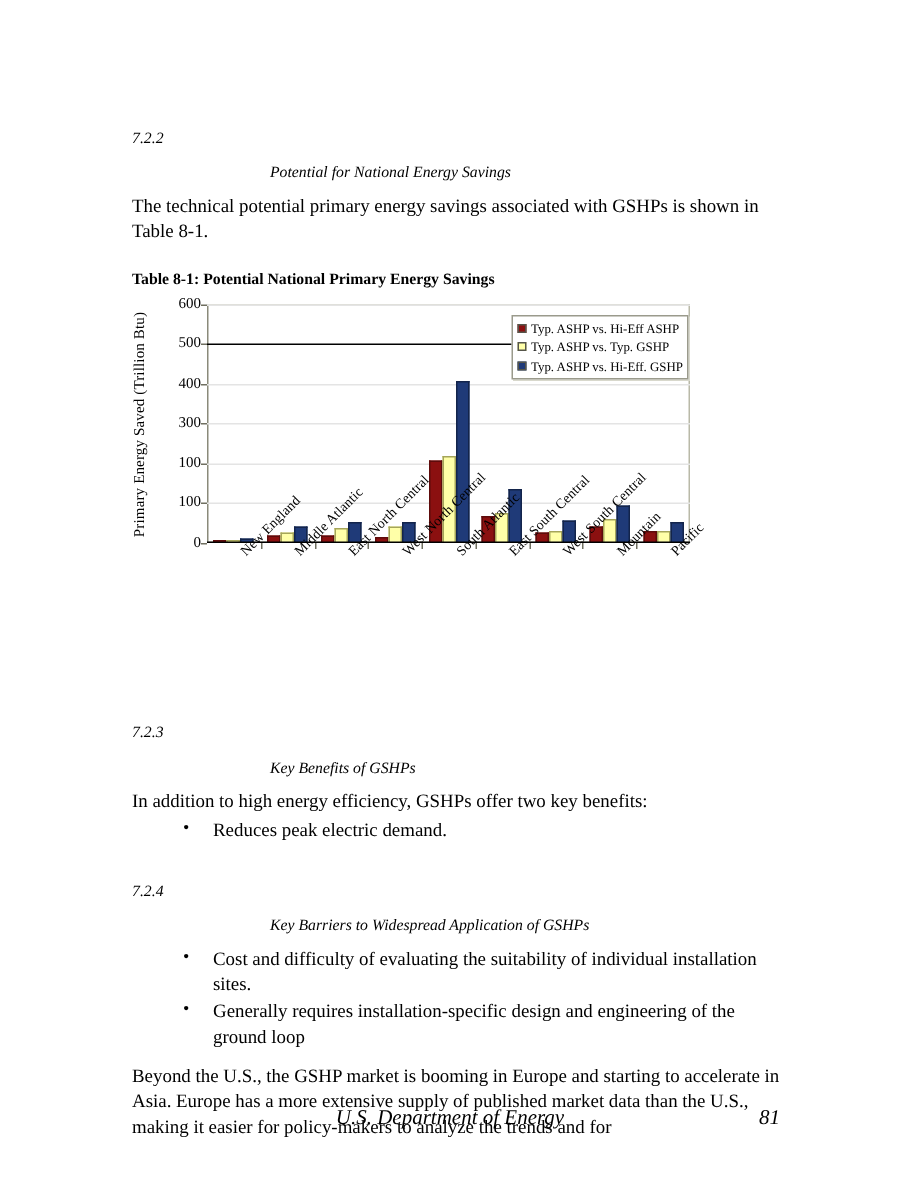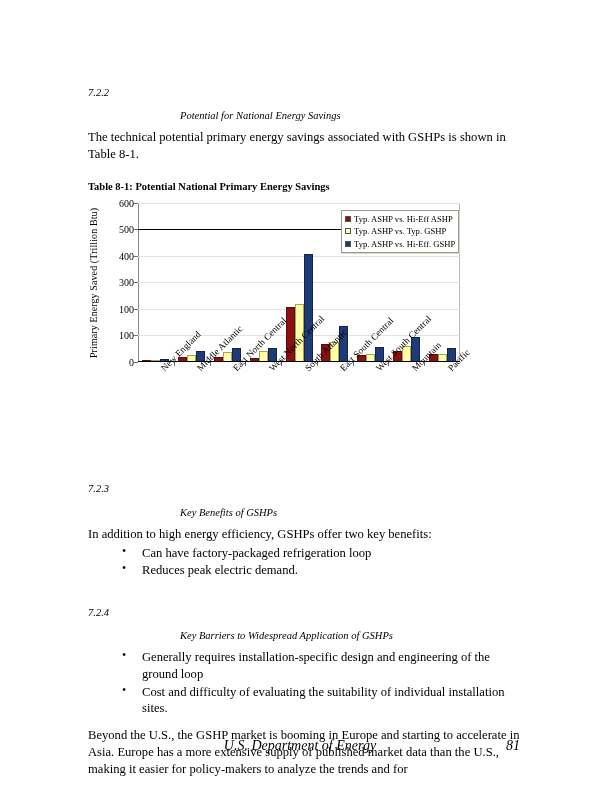--- a/index.html
+++ b/index.html
@@ -433,31 +433,30 @@
     </div>
 
     <div class="spacer-lg"></div>
 
     <div class="section-head">
       <span class="section-num">7.2.3</span>
       <span class="section-title">Key Benefits of GSHPs</span>
     </div>
     <p class="body-text">In addition to high energy efficiency, GSHPs offer two key benefits:</p>
     <ul class="bullets">
-      <li>Can have factory-packaged refrigeration loop</li>
       <li>Reduces peak electric demand.</li>
     </ul>
 
     <div class="section-head">
       <span class="section-num">7.2.4</span>
       <span class="section-title">Key Barriers to Widespread Application of GSHPs</span>
     </div>
     <ul class="bullets">
+      <li>Cost and difficulty of evaluating the suitability of individual installation sites.</li>
       <li>Generally requires installation-specific design and engineering of the ground loop</li>
-      <li>Cost and difficulty of evaluating the suitability of individual installation sites.</li>
     </ul>
 
     <div class="spacer-sm"></div>
 
     <p class="body-text">Beyond the U.S., the GSHP market is booming in Europe and starting to accelerate in Asia. Europe has a more extensive supply of published market data than the U.S., making it easier for policy-makers to analyze the trends and for</p>
 
   </div>
 
   <div class="footer">
     <span>U.S. Department of Energy</span>

